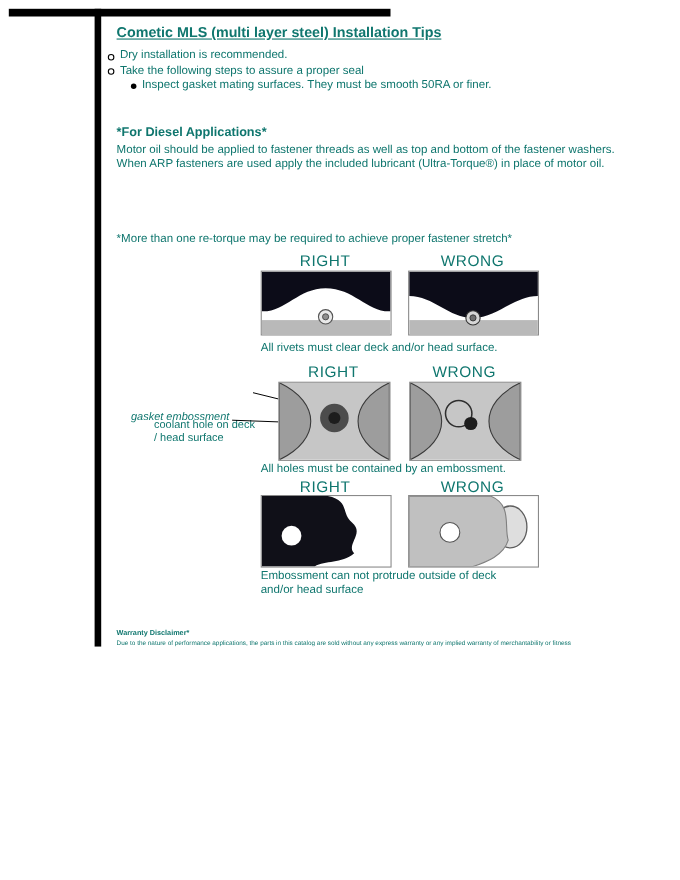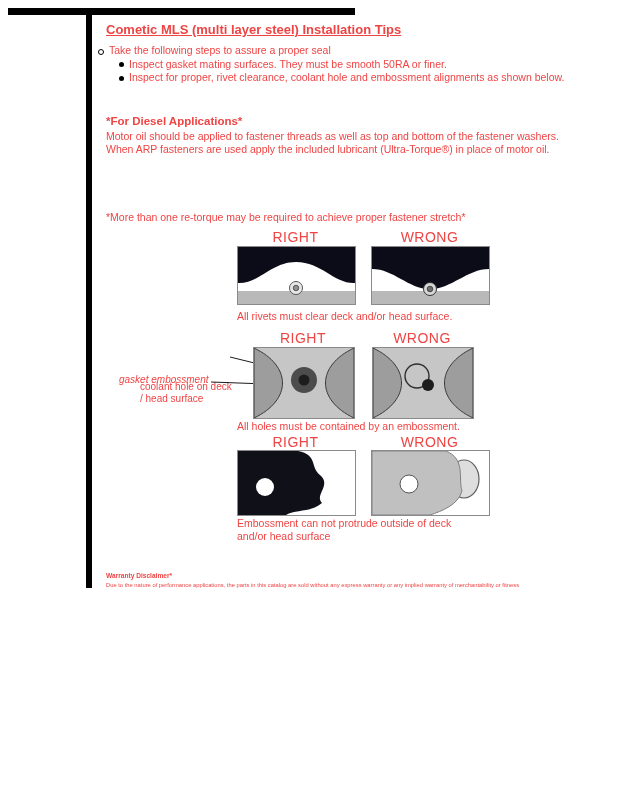--- a/index.html
+++ b/index.html
@@ -1,18 +1,18 @@
 <!DOCTYPE html>
 <html><head>
 <meta charset="utf-8">
 <style>
   html,body { margin:0; padding:0; background:#ffffff; }
   .page {
     position:relative; width:618px; height:588px; background:#ffffff;
-    font-family:"Liberation Sans", sans-serif; color:#ef4444; overflow:hidden;
+    font-family:"Liberation Sans", sans-serif; color:#0f766e; overflow:hidden;
   }
   .bar-top { position:absolute; left:8px; top:8px; width:347px; height:7px; background:#000; }
   .bar-left { position:absolute; left:86px; top:8px; width:6px; height:786px; background:#000; }
 
   .title { position:absolute; left:106px; top:22px; margin:0; font-size:13px; font-weight:bold; text-decoration:underline; }
 
   .tips { position:absolute; left:98px; top:44px; width:470px; }
   .tip { position:relative; padding-left:11px; font-size:10.5px; line-height:13.5px; }
   .tip::before { content:""; position:absolute; left:0; top:4.5px; width:4px; height:4px; border:1px solid #000; border-radius:50%; }
   .subtip { position:relative; padding-left:10px; margin-left:21px; font-size:10.5px; line-height:13.5px; }
@@ -44,23 +44,23 @@
 <body>
 
 <div class="page">
 
   <div class="bar-top"></div>
   <div class="bar-left"></div>
 
   <h1 class="title">Cometic MLS (multi layer steel) Installation Tips</h1>
 
   <div class="tips">
+    <div class="tip">Dry installation is recommended.</div>
     <div class="tip">Take the following steps to assure a proper seal</div>
     <div class="subtip">Inspect gasket mating surfaces.  They must be smooth 50RA or finer.</div>
-    <div class="subtip">Inspect for proper, rivet clearance, coolant hole and embossment alignments as shown below.</div>
   </div>
 
   <h2 class="diesel-heading">*For Diesel Applications*</h2>
   <p class="para para1">Motor oil should be applied to fastener threads as well as top and bottom of the fastener washers. When ARP fasteners are used apply the included lubricant (Ultra-Torque®) in place of motor oil.</p>
   <p class="para note">*More than one re-torque may be required to achieve proper fastener stretch*</p>
 
   <div class="col-label" style="left:237px; top:229px; width:117px;">RIGHT</div>
   <div class="col-label" style="left:371px; top:229px; width:117px;">WRONG</div>
 
   <div class="img-box" style="left:237px; top:246px;">

